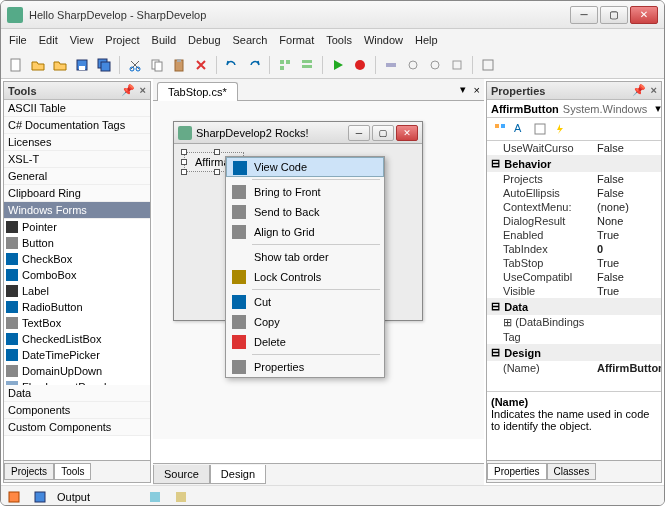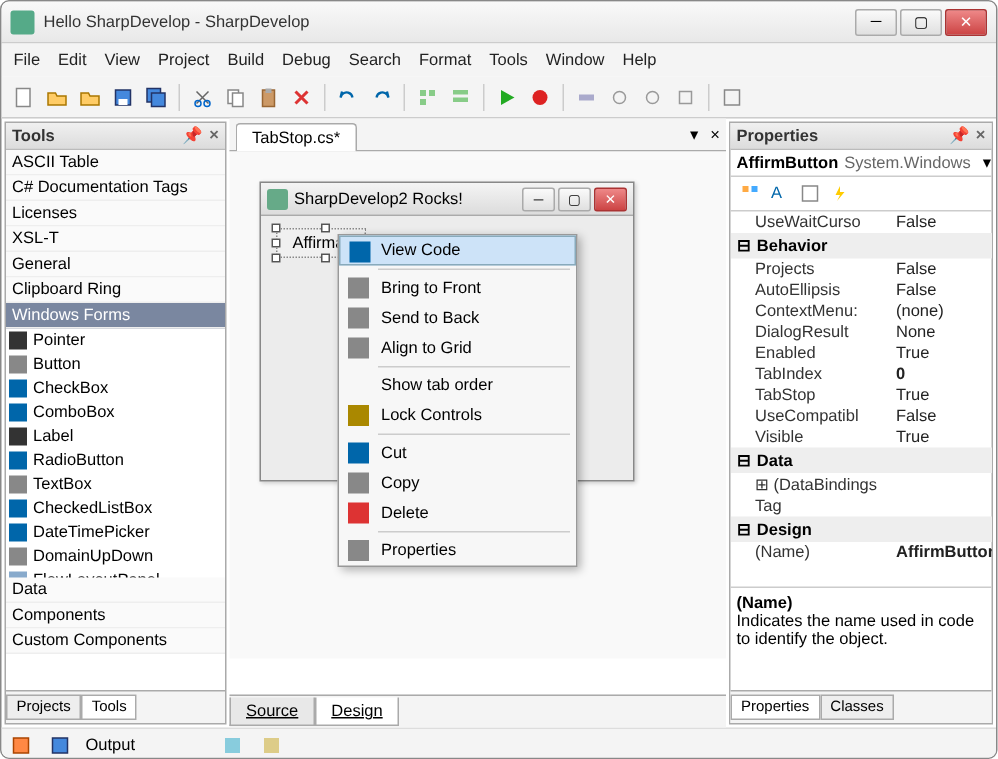--- a/index.html
+++ b/index.html
@@ -36,21 +36,21 @@
 .dw-btn.close { background: linear-gradient(#e88,#c44); color: #fff; border-color: #a33; }
 .dw-body { position: relative; height: calc(100% - 22px); }
 .sel-button { position: absolute; left: 10px; top: 8px; padding: 3px 10px; border: 1px dotted #888; background: #f0f0f0; }
 .handle { position: absolute; width: 6px; height: 6px; background: #fff; border: 1px solid #555; }
 .contextmenu { position: absolute; left: 224px; top: 155px; width: 160px; background: #f7f7f7; border: 1px solid #999; box-shadow: 2px 2px 6px rgba(0,0,0,.3); z-index: 10; }
 .cm-item { padding: 4px 8px 4px 28px; position: relative; cursor: default; }
 .cm-item.hl { background: #cde3f8; border: 1px solid #8ab; padding: 3px 7px 3px 27px; }
 .cm-sep { height: 1px; background: #ccc; margin: 2px 4px 2px 26px; }
 .cm-icon { position: absolute; left: 6px; top: 3px; width: 14px; height: 14px; }
 .bottom-tabs { height: 22px; border-top: 1px solid #aaa; display: flex; align-items: center; background: #f4f4f4; margin-top: 24px; }
-.btab { padding: 3px 10px; border: 1px solid #aaa; border-top: none; background: #e8e8e8; text-decoration: underline; }
+.btab { padding: 3px 10px; border: 1px solid #aaa; border-top: none; background: #e8e8e8; }
 .btab.active { background: #fff; }
 .props-panel { width: 176px; }
 .props-combo { padding: 2px 4px; border-bottom: 1px solid #ccc; display: flex; align-items: center; gap: 4px; }
 .props-toolbar { display: flex; gap: 2px; padding: 2px 4px; border-bottom: 1px solid #ccc; }
 .prop-grid { flex: 1; overflow: auto; }
 .prop-cat { background: #eee; padding: 2px 4px; font-weight: bold; display: flex; align-items: center; gap: 4px; }
 .prop-row { display: flex; padding: 1px 4px 1px 16px; }
 .prop-name { flex: 1; color: #333; }
 .prop-val { width: 60px; color: #222; }
 .prop-desc { border-top: 1px solid #ccc; padding: 4px; }

